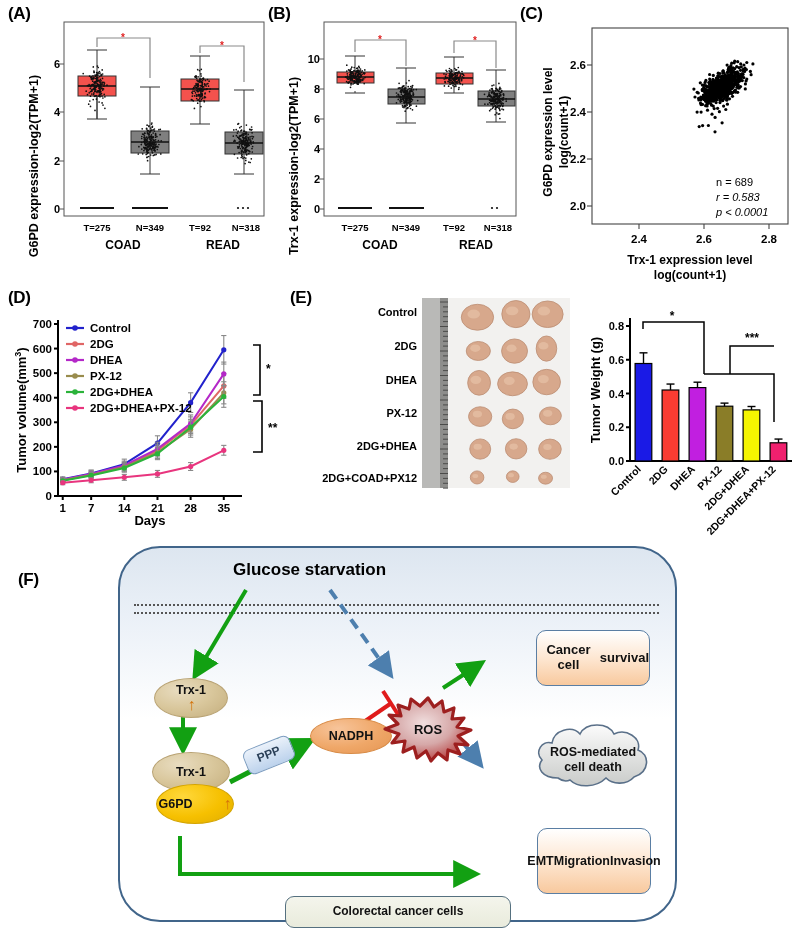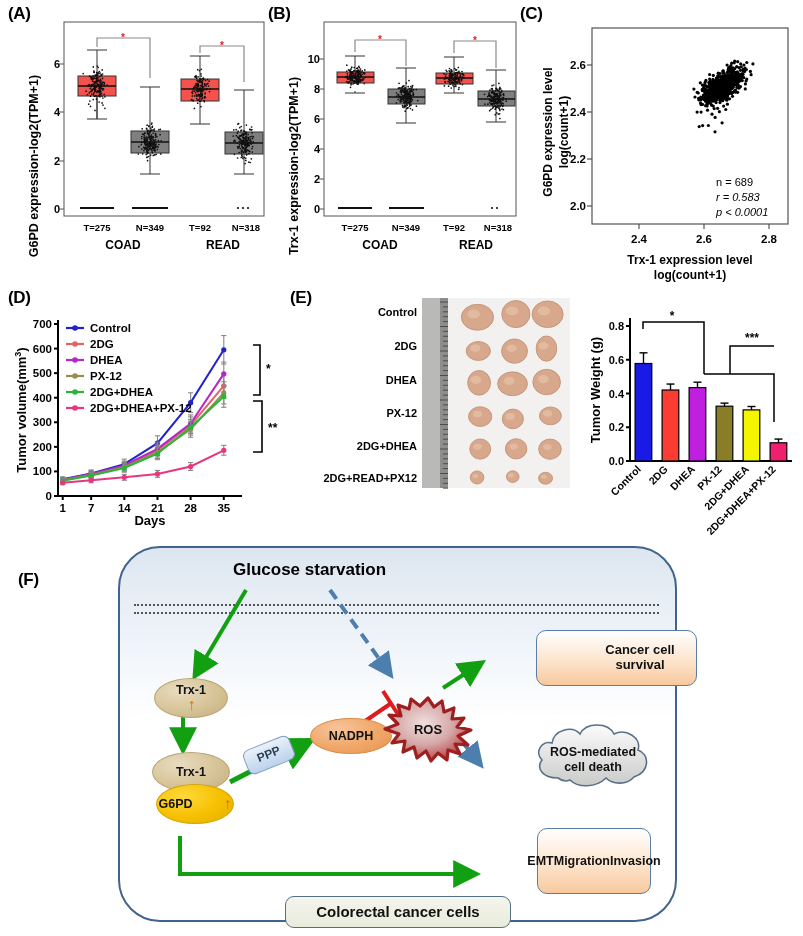--- a/index.html
+++ b/index.html
@@ -2647,21 +2647,21 @@
 </div>
 
 <div class="panel-label" style="left:290px;top:288px;">(E)</div>
 
 <div class="abs" style="left:312px;top:300px;width:105px;height:190px;">
   <div style="position:absolute;right:0;top:6px;font-size:11px;font-weight:bold;">Control</div>
   <div style="position:absolute;right:0;top:40px;font-size:11px;font-weight:bold;">2DG</div>
   <div style="position:absolute;right:0;top:74px;font-size:11px;font-weight:bold;">DHEA</div>
   <div style="position:absolute;right:0;top:107px;font-size:11px;font-weight:bold;">PX-12</div>
   <div style="position:absolute;right:0;top:140px;font-size:11px;font-weight:bold;">2DG+DHEA</div>
-  <div style="position:absolute;right:0;top:172px;font-size:11px;font-weight:bold;white-space:nowrap;">2DG+READ+PX12</div>
+  <div style="position:absolute;right:0;top:172px;font-size:11px;font-weight:bold;white-space:nowrap;">2DG+COAD+PX12</div>
 </div>
 
 <div class="abs" style="left:422px;top:298px;">
 <svg width="148" height="190" viewBox="0 0 148 190">
   <rect x="0" y="0" width="148" height="190" fill="#f2f1ef"></rect>
 
   <g>
     <rect x="0" y="0" width="26" height="190" fill="#b9b9b7"></rect>
     <rect x="18" y="0" width="8" height="190" fill="#8d8d8b"></rect>
     <g stroke="#3a3a38" stroke-width="0.8" id="rulerTicks">
@@ -2922,21 +2922,21 @@
       <stop offset="100%" stop-color="#b84545"></stop>
     </radialGradient>
   </defs>
   <path d="M46,2 L52,11 L60,5 L62,16 L72,12 L70,23 L82,22 L75,31 L89,34 L76,40 L86,49
            L73,48 L78,58 L66,54 L65,64 L56,57 L49,65 L44,55 L35,62 L32,51 L21,56 L23,45
            L10,47 L17,38 L3,33 L16,28 L7,19 L19,20 L16,9 L27,13 L29,3 L38,10 Z" fill="url(#rosg)" stroke="#9d1f1f" stroke-width="3.2" stroke-linejoin="round"></path>
   <text x="46" y="38" text-anchor="middle" font-size="13" font-weight="bold" fill="#111">ROS</text>
 </svg>
 </div>
 
-<div class="f-node box-orange" style="left:536px;top:630px;width:112px;height:54px;font-size:13px;flex-direction:column;padding-left:47px;">
+<div class="f-node box-orange" style="left:536px;top:630px;width:112px;height:54px;font-size:13px;flex-direction:row;">
   <span>Cancer cell</span>
   <span>survival</span>
 </div>
 
 <div class="abs" style="left:528px;top:720px;">
 <svg width="130" height="72" viewBox="0 0 130 72">
   <defs>
     <linearGradient id="cloudg" x1="0" y1="0" x2="0" y2="1">
       <stop offset="0%" stop-color="#fbfbfb"></stop>
           <stop offset="100%" stop-color="#c9cbc9"></stop>
@@ -2949,15 +2949,15 @@
   <text x="65" y="51" text-anchor="middle" font-size="12.5" font-weight="bold" fill="#111">cell death</text>
 </svg>
 </div>
 
 <div class="f-node box-orange" style="left:537px;top:828px;width:112px;height:64px;font-size:12.5px;flex-direction:row;">
   <span>EMT</span>
   <span>Migration</span>
   <span>Invasion</span>
 </div>
 
-<div class="f-node box-bottom" style="left:285px;top:896px;width:224px;height:30px;font-size:15px;">
+<div class="f-node box-bottom" style="left:285px;top:896px;width:224px;height:30px;font-size:12px;">
   <span>Colorectal cancer cells</span>
 </div>
 
 </body></html>

